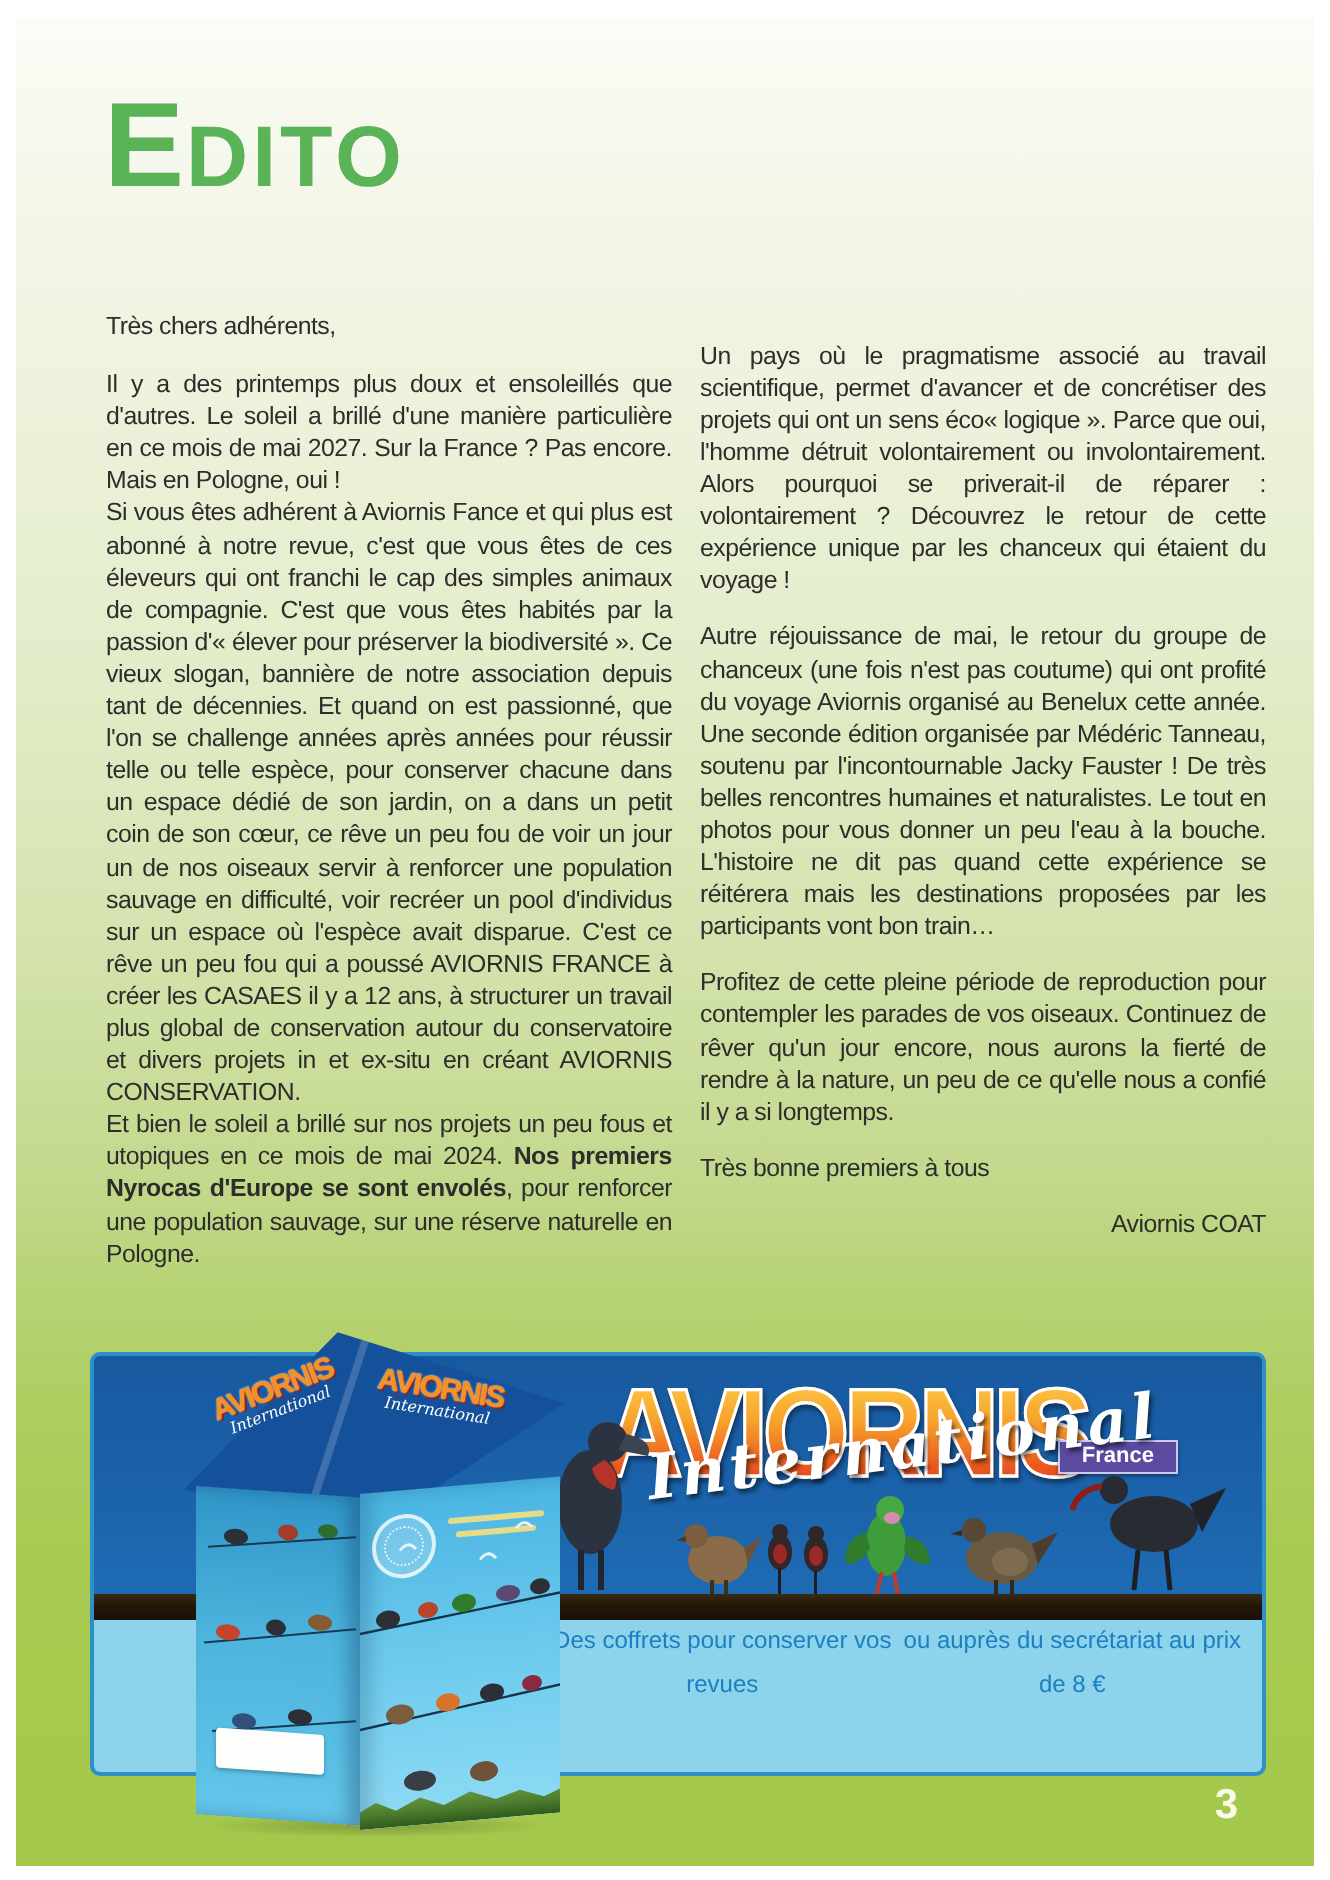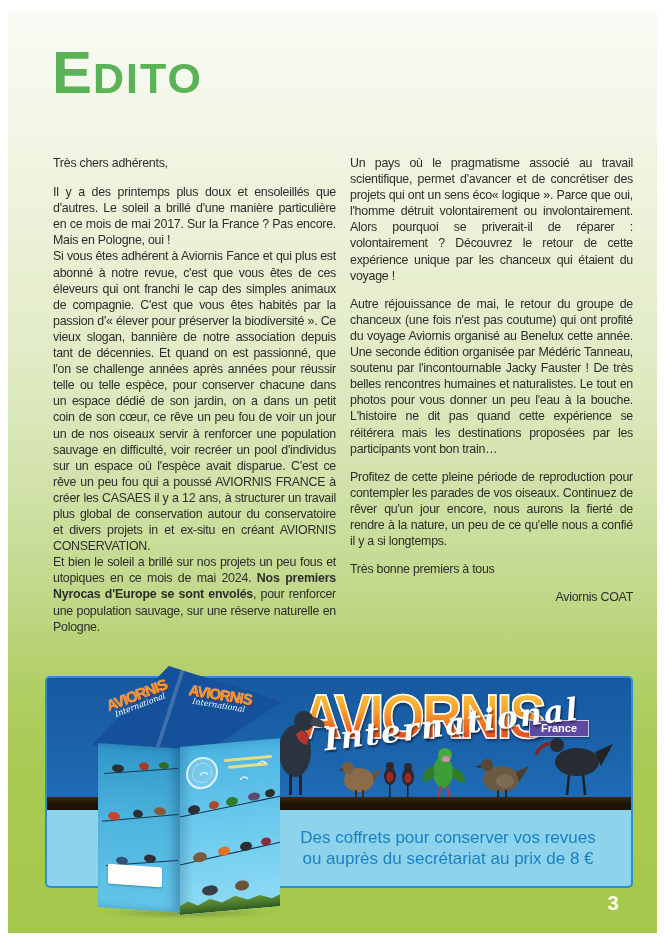--- a/index.html
+++ b/index.html
@@ -21,20 +21,21 @@
   .title{position:absolute;left:44px;top:34px;line-height:1;color:#5ab356;font-weight:bold;}
   .t-init{font-size:60px;letter-spacing:1px;}
   .t-rest{font-size:43px;letter-spacing:2px;}
 
   
   .columns{
     position:absolute;left:45px;top:146px;width:580px;
     display:flex;gap:14px;
     color:#2d2d2b;font-size:12.4px;line-height:16.1px;letter-spacing:-0.25px;
     text-align:justify;
+    align-items:center;
   }
   .col{flex:1;min-width:0;}
   .col p{margin:0;}
   .salutation{margin-bottom:13px !important;text-align:left;}
   .gap{margin-top:12px !important;}
   .signature{text-align:right;}
   strong{letter-spacing:-0.2px;}
 
   
   .banner{
@@ -42,23 +43,23 @@
     border:2px solid #2e90c8;border-radius:5px;overflow:hidden;
     box-sizing:border-box;background:#1a61a8;z-index:1;
   }
   .banner-top{position:absolute;left:0;top:0;right:0;height:120px;
     background:linear-gradient(180deg,#17599f 0%,#1b63ab 60%,#1f6cb4 100%);}
   .branch{position:absolute;left:0;top:119px;right:0;height:13px;
     background:linear-gradient(180deg,#3a2a17 0%,#241607 45%,#17100a 100%);
     box-shadow:0 2px 3px rgba(0,0,0,.35);}
   .banner-bottom{
     position:absolute;left:0;top:132px;right:0;bottom:0;background:#8ed3ec;
-    display:flex;flex-direction:column;justify-content:center;
+    display:flex;flex-direction:row;justify-content:center;
     padding-left:226px;padding-right:8px;box-sizing:border-box;
-    text-align:center;color:#1b80c2;font-size:17px;line-height:21.5px;
+    text-align:center;color:#1b80c2;font-size:12px;line-height:21.5px;
   }
 
   
   .logo-wrap{position:absolute;left:252px;top:0;width:330px;height:96px;}
   .logo-main{
     position:absolute;left:2px;top:2px;width:100%;
     font-size:56px;font-weight:bold;letter-spacing:-3px;
     transform:scaleY(1.12);transform-origin:top left;
     background:linear-gradient(180deg,#ffd44e 4%,#f7a22c 42%,#ea5a20 72%,#e23a1a 95%);
     -webkit-background-clip:text;background-clip:text;color:transparent;
@@ -147,21 +148,21 @@
 <div class="page">
   <div class="content">
 
     <div class="title">
       <span class="t-init">E</span><span class="t-rest">DITO</span>
     </div>
 
     <div class="columns">
       <div class="col">
         <p class="salutation">Très chers adhérents,</p>
-        <p>Il y a des printemps plus doux et ensoleillés que d'autres. Le soleil a brillé d'une manière particulière en ce mois de mai 2017. Sur la France ? Pas encore. Mais en Pologne, oui !</p>
+        <p>Il y a des printemps plus doux et ensoleillés que d'autres. Le soleil a brillé d'une manière particulière en ce mois de mai 2027. Sur la France ? Pas encore. Mais en Pologne, oui !</p>
         <p>Si vous êtes adhérent à Aviornis Fance et qui plus est abonné à notre revue, c'est que vous êtes de ces éleveurs qui ont franchi le cap des simples animaux de compagnie. C'est que vous êtes habités par la passion d'« élever pour préserver la biodiversité ». Ce vieux slogan, bannière de notre association depuis tant de décennies. Et quand on est passionné, que l'on se challenge années après années pour réussir telle ou telle espèce, pour conserver chacune dans un espace dédié de son jardin, on a dans un petit coin de son cœur, ce rêve un peu fou de voir un jour un de nos oiseaux servir à renforcer une population sauvage en difficulté, voir recréer un pool d'individus sur un espace où l'espèce avait disparue. C'est ce rêve un peu fou qui a poussé AVIORNIS FRANCE à créer les CASAES il y a 12 ans, à structurer un travail plus global de conservation autour du conservatoire et divers projets in et ex-situ en créant AVIORNIS CONSERVATION.</p>
         <p><span>Et bien le soleil a brillé sur nos projets un peu fous et utopiques en ce mois de mai 2024. </span><strong>Nos premiers Nyrocas d'Europe se sont envolés</strong><span>, pour renforcer une population sauvage, sur une réserve naturelle en Pologne.</span></p>
       </div>
       <div class="col">
         <p>Un pays où le pragmatisme associé au travail scientifique, permet d'avancer et de concrétiser des projets qui ont un sens éco« logique ». Parce que oui, l'homme détruit volontairement ou involontairement. Alors pourquoi se priverait-il de réparer : volontairement ? Découvrez le retour de cette expérience unique par les chanceux qui étaient du voyage !</p>
         <p class="gap">Autre réjouissance de mai, le retour du groupe de chanceux (une fois n'est pas coutume) qui ont profité du voyage Aviornis organisé au Benelux cette année. Une seconde édition organisée par Médéric Tanneau, soutenu par l'incontournable Jacky Fauster ! De très belles rencontres humaines et naturalistes. Le tout en photos pour vous donner un peu l'eau à la bouche. L'histoire ne dit pas quand cette expérience se réitérera mais les destinations proposées par les participants vont bon train…</p>
         <p class="gap">Profitez de cette pleine période de reproduction pour contempler les parades de vos oiseaux. Continuez de rêver qu'un jour encore, nous aurons la fierté de rendre à la nature, un peu de ce qu'elle nous a confié il y a si longtemps.</p>
         <p class="gap">Très bonne premiers à tous</p>
         <p class="gap signature">Aviornis COAT</p>
       </div>

